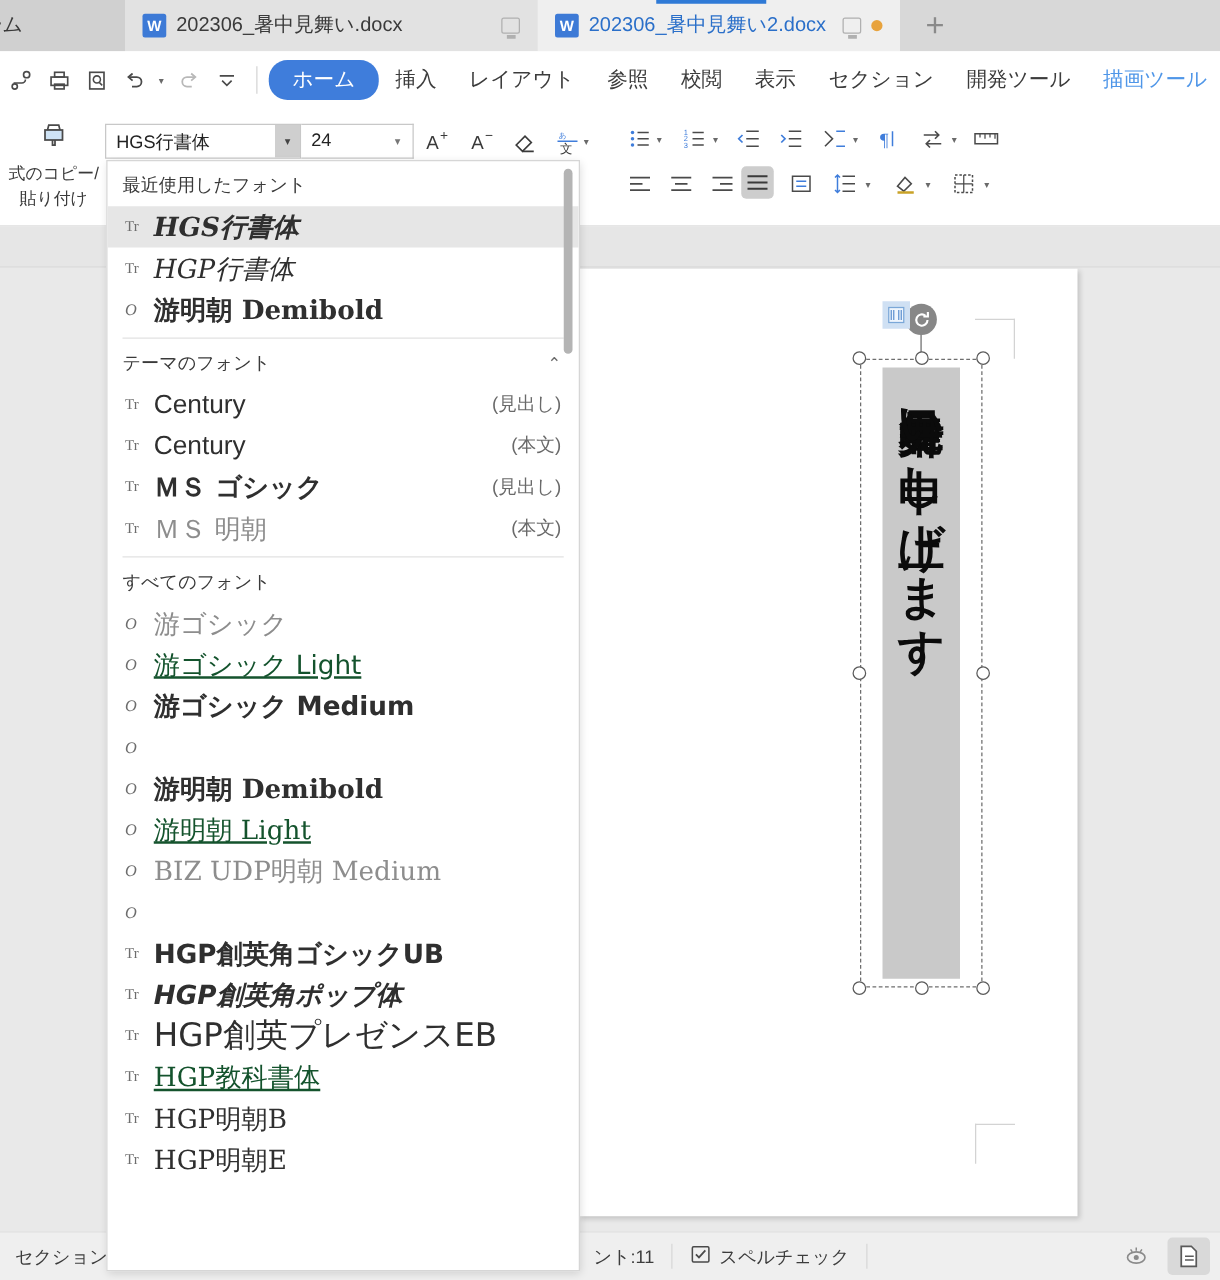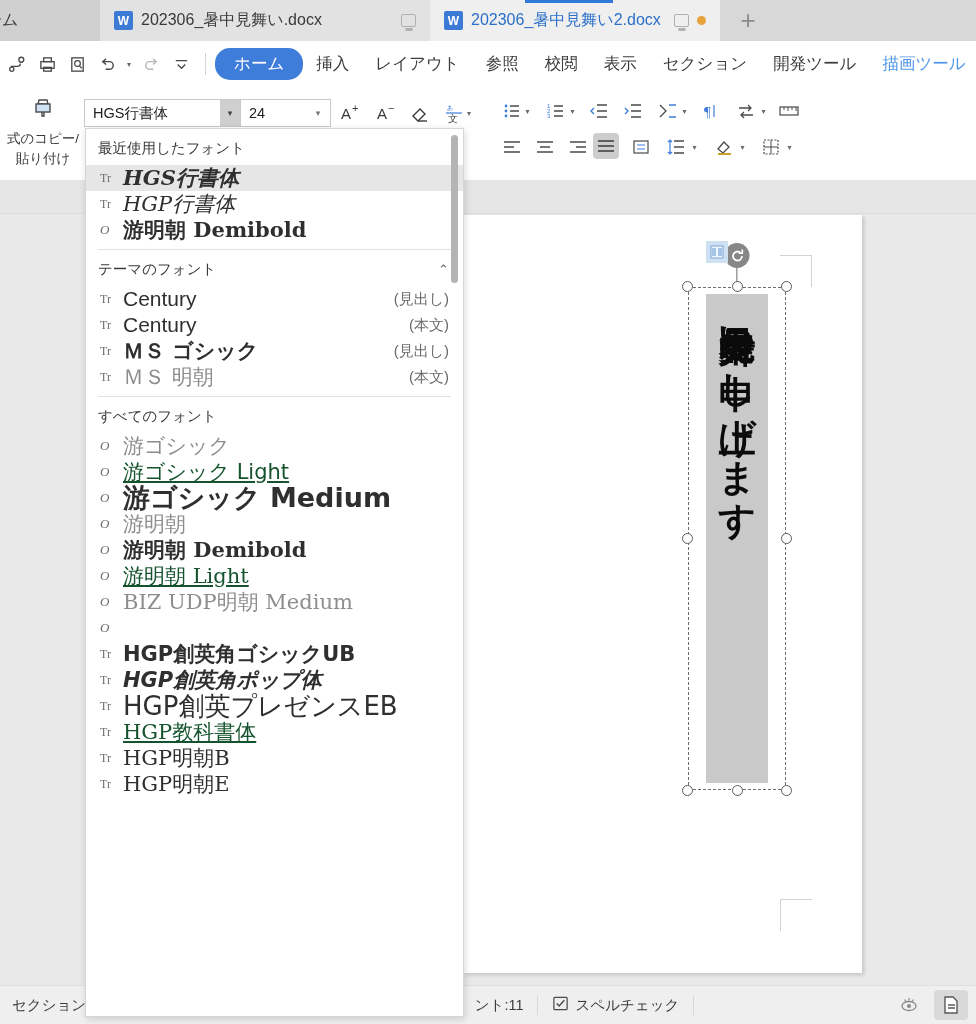--- a/index.html
+++ b/index.html
@@ -322,21 +322,21 @@
     z-index: 50;
     overflow: hidden;
   }
   .dd-section {
     font-size: 14.5px; color: #3a3a3a;
     padding: 10px 0 7px 12px;
     display: flex; align-items: center; justify-content: space-between;
     padding-right: 14px;
   }
   .dd-row {
-    height: 26px;
+    height: 33px;
     display: flex; align-items: center;
     padding-left: 10px; padding-right: 14px;
     font-size: 21px;
     color: #2f2f2f;
     white-space: nowrap;
   }
   .dd-row.sel { background: #e6e6e6; }
   .dd-icon {
     width: 27px; flex: 0 0 auto;
     font-size: 12px; color: #6d6d6d;
@@ -728,25 +728,24 @@
     <div class="dd-row">
       <span class="dd-icon otf">O</span>
       <span class="dd-name f-dvsans midgray" style="font-size:21px">游ゴシック</span>
     </div>
     <div class="dd-row">
       <span class="dd-icon otf">O</span>
       <span class="dd-name f-dvsans gray" style="font-size:21px">游ゴシック Light</span>
     </div>
     <div class="dd-row">
       <span class="dd-icon otf">O</span>
-      <span class="dd-name f-dvsans bold" style="font-size:27px">游ゴシック Medium</span>
+      <span class="dd-name f-dvsans bold" style="font-size:21px">游ゴシック Medium</span>
     </div>
     <div class="dd-row">
       <span class="dd-icon otf">O</span>
-      <span class="dd-name f-dvserif midgray" style="font-size:21px">游明朝</span>
     </div>
     <div class="dd-row">
       <span class="dd-icon otf">O</span>
       <span class="dd-name f-dvserif bold" style="font-size:21px">游明朝 Demibold</span>
     </div>
     <div class="dd-row">
       <span class="dd-icon otf">O</span>
       <span class="dd-name f-dvserif gray" style="font-size:21px">游明朝 Light</span>
     </div>
     <div class="dd-row">

